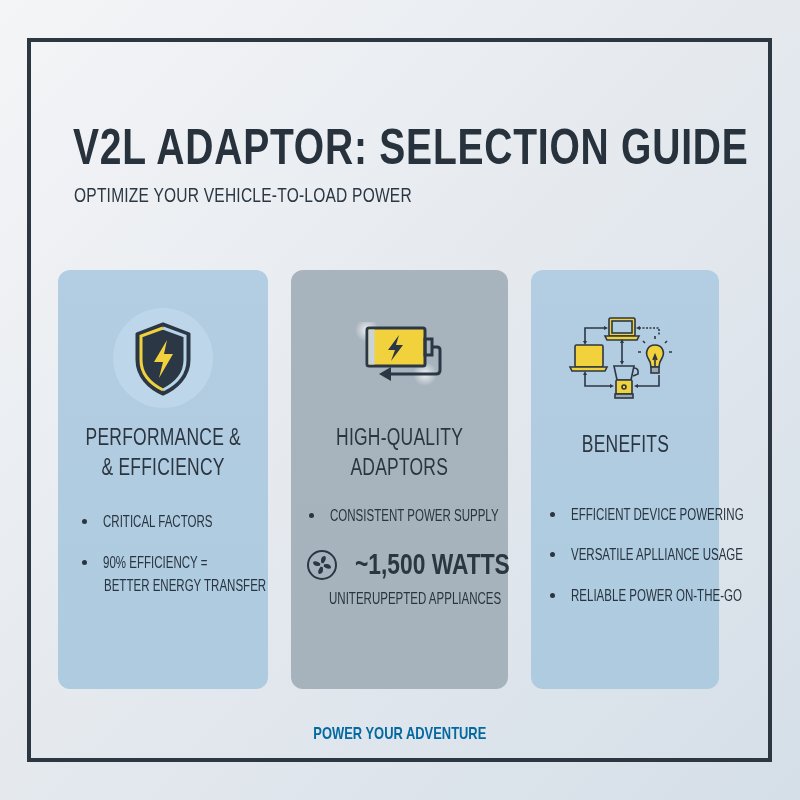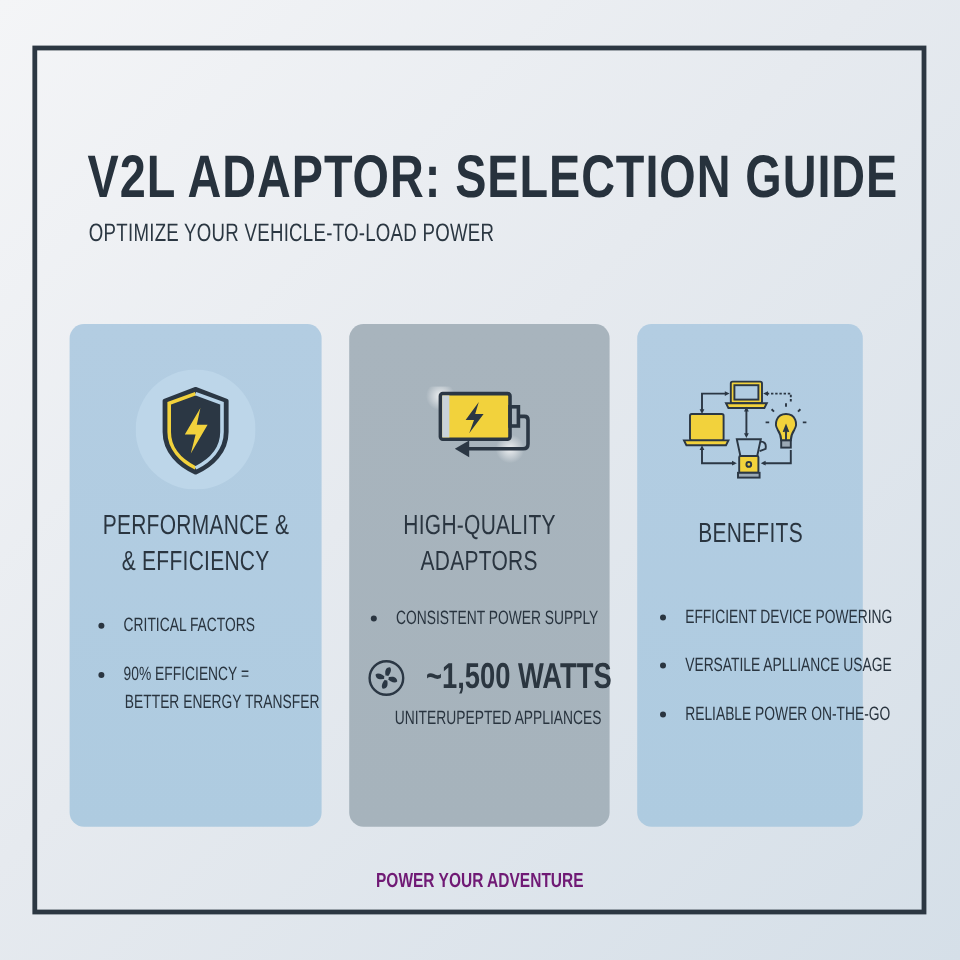--- a/index.html
+++ b/index.html
@@ -52,21 +52,21 @@
     .watts-text {
       font-size: 30px; font-weight: bold; color: #2b3640; margin-left: 17px;
       transform: scaleX(0.76); transform-origin: left center; white-space: nowrap;
     }
     .plain-line {
       position: absolute; font-size: 16px; color: #29343f; white-space: nowrap;
       transform: scaleX(0.72); transform-origin: left top;
     }
     .footer {
       position: absolute; left: 0; right: 0; top: 724px; text-align: center;
-      font-size: 17px; font-weight: bold; color: #701a75;
+      font-size: 17px; font-weight: bold; color: #0369a1;
     }
     .footer span { display: inline-block; transform: scaleX(0.76); }
   </style>
 </head>
 <body>
 
 <div class="frame"></div>
 
 <div class="title">V2L ADAPTOR: SELECTION GUIDE</div>
 <div class="subtitle">OPTIMIZE YOUR VEHICLE-TO-LOAD POWER</div>

